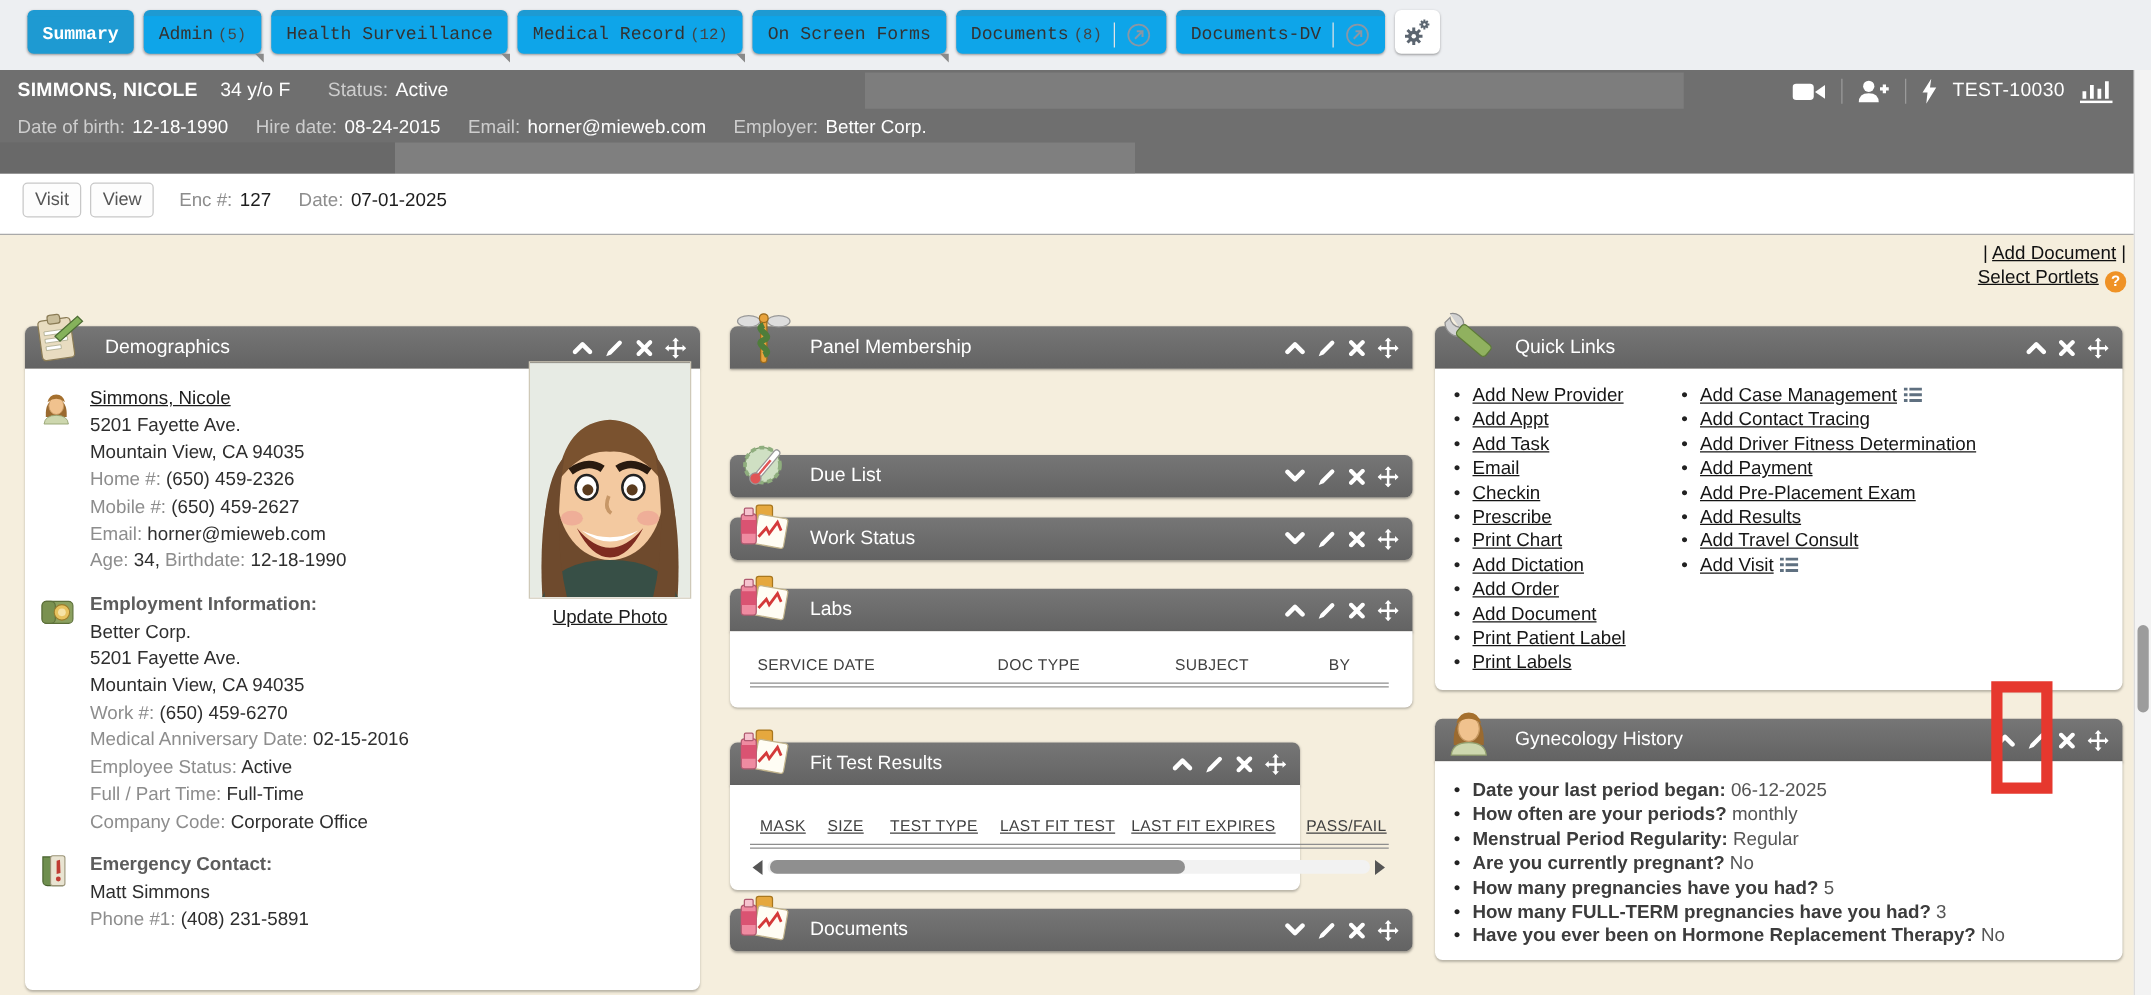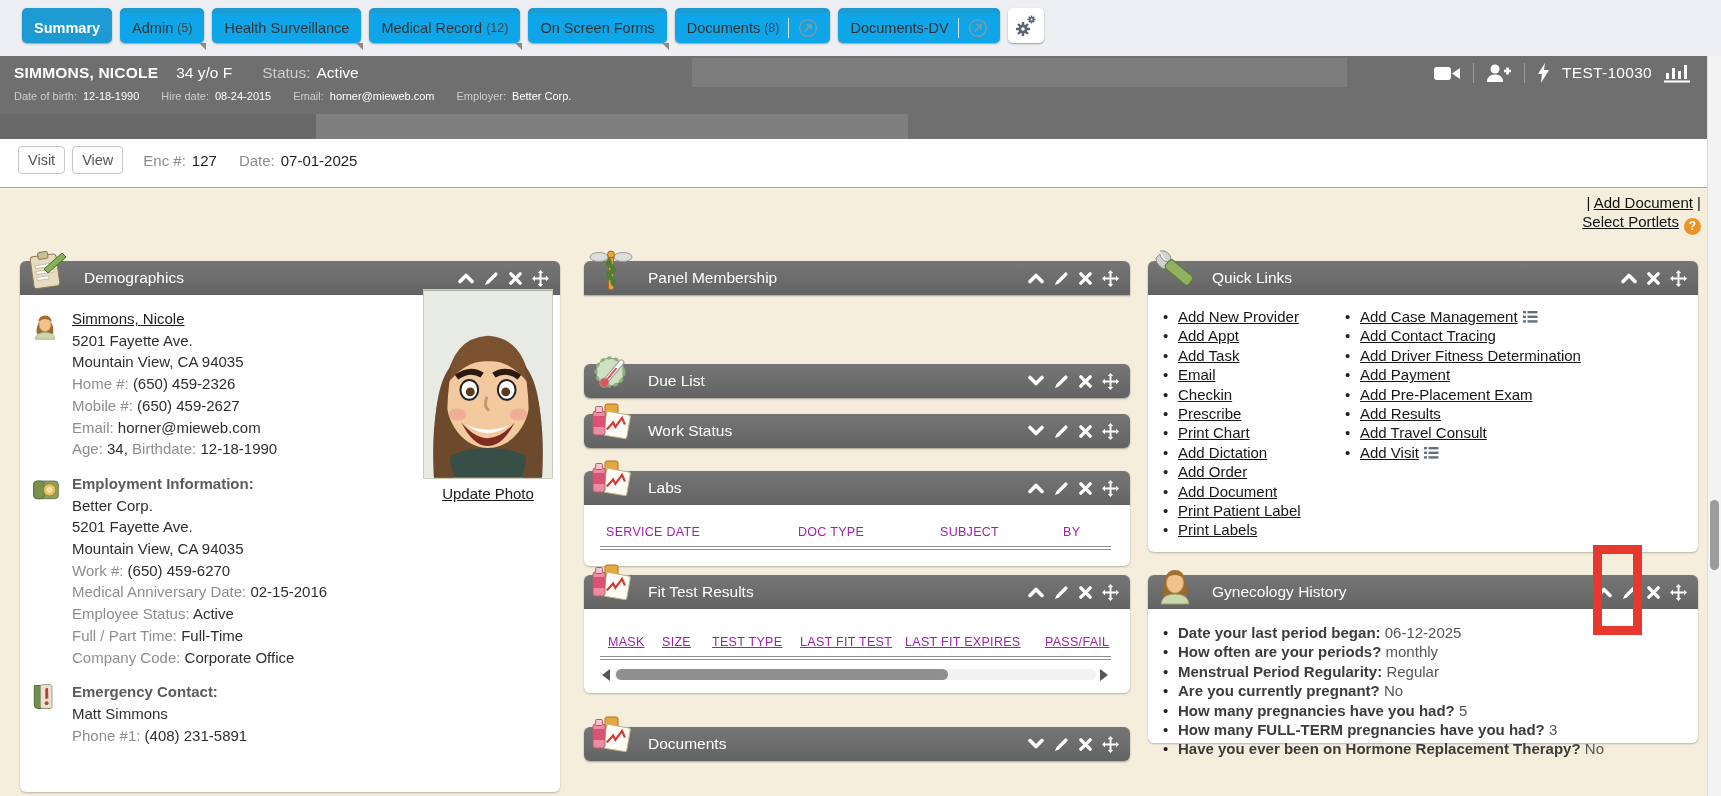--- a/index.html
+++ b/index.html
@@ -1,39 +1,39 @@
 <!DOCTYPE html>
 <html><head>
 <meta charset="utf-8">
 <style>
   * { margin:0; padding:0; box-sizing:border-box; }
   body { font-family:"Liberation Sans", sans-serif; background:#fff; }
   #screen { position:relative; width:1721px; height:796px; overflow:hidden; background:#fff; }
 
   
   .tabbar { position:absolute; left:0; top:0; width:1721px; height:56px; background:#edeff2; }
-  .tabs { position:absolute; left:22px; top:8px; display:flex; align-items:flex-start; }
+  .tabs { position:absolute; left:22px; top:8px; display:flex; align-items:flex-start;font-family:Liberation Mono, monospace; }
   .tab { position:relative; display:inline-flex; align-items:center; height:35px; background:#0ea5e9;
          border-top:5px solid #1e9ad2; border-radius:5px; padding:0 12px; margin-right:8px;
          font-size:14.5px; color:#333; box-shadow:0 1px 2px rgba(0,0,0,.35); cursor:pointer; white-space:nowrap; }
   .tab.active { background:#1e9ad2; color:#fff; font-weight:bold; }
   .tab-count { font-size:12.5px; margin-left:4px; color:#444; }
   .fold { position:absolute; right:-2px; bottom:-7px; width:0; height:0;
           border-top:7px solid #8a8a8a; border-left:7px solid transparent; }
   .ext-icon { display:inline-flex; margin-left:9px; padding-left:9px; border-left:1px solid #e0e3e6; }
   .gearbtn { width:36px; height:35px; margin-top:0; background:#fff; border-radius:5px;
              box-shadow:0 1px 2px rgba(0,0,0,.35); display:flex; align-items:center; justify-content:center; cursor:pointer; }
 
   
   .phead { position:absolute; left:0; top:56px; width:1721px; height:83px; background:#6f6f6f; color:#fff; }
   .phead-light1 { position:absolute; left:692px; top:2px; width:655px; height:29px; background:#7d7d7d; }
   .phead-strip-dark { position:absolute; left:0; top:58px; width:316px; height:25px; background:#696969; }
   .phead-strip-light { position:absolute; left:316px; top:58px; width:592px; height:25px; background:#7f7f7f; }
   .phead-row1 { position:absolute; left:14px; top:6px; font-size:15.5px; display:flex; align-items:center; height:22px; }
-  .phead-row2 { position:absolute; left:14px; top:34px; font-size:11px; display:flex; align-items:flex-start; height:20px; }
+  .phead-row2 { position:absolute; left:14px; top:34px; font-size:15px; display:flex; align-items:flex-end; height:20px; }
   .phead .glabel { color:#cdcdcd; }
   .phead .gval { color:#fff; }
   .pname { font-weight:bold; letter-spacing:.2px; }
   .ptools { position:absolute; right:30px; top:5px; display:flex; align-items:center; gap:12px; height:24px; }
   .ptool-sep { width:1px; height:20px; background:#9b9b9b; }
   .chart-id { font-size:15.5px; letter-spacing:.3px; }
 
   
   .encbar { position:absolute; left:0; top:139px; width:1721px; height:49px; background:#fff; border-bottom:1px solid #a9a9a9; }
   .btn { display:inline-block; background:#fdfdfd; border:1px solid #c8c8c8; border-radius:4px;
@@ -79,21 +79,21 @@
 
   
   .blist { list-style:none; }
   .blist li { position:relative; padding-left:16px; font-size:15px; line-height:19.4px; color:#222; }
   .blist li::before { content:"•"; position:absolute; left:1px; color:#222; }
   .qlink { color:#161616; text-decoration:underline; cursor:pointer; }
   .qa-q { font-weight:bold; color:#3c3c3c; }
   .qa-a { color:#555; }
 
   
-  .colhead { position:absolute; font-size:12.5px; color:#a21caf; letter-spacing:.3px; }
+  .colhead { position:absolute; font-size:12.5px; color:#404040; letter-spacing:.3px; }
   .colhead.u { text-decoration:underline; cursor:pointer; }
   .dblrule { position:absolute; height:4px; border-top:1px solid #8d8d8d; border-bottom:1px solid #8d8d8d; }
 
   
   .hscroll { position:absolute; left:18px; top:58px; width:506px; height:15px; }
   .harrow { position:absolute; top:2px; width:0; height:0; border-top:6px solid transparent; border-bottom:6px solid transparent; cursor:pointer; }
   .harrow.left { left:0; border-right:8px solid #555; }
   .harrow.right { right:0; border-left:8px solid #555; }
   .htrack { position:absolute; left:12px; right:12px; top:2px; height:11px; background:#f2f2f2; border-radius:6px; }
   .hthumb { position:absolute; left:14px; top:2px; width:332px; height:11px; background:#8f8f8f; border-radius:6px; cursor:pointer; }
@@ -518,21 +518,21 @@
       </div>
       <div class="p-body" style="height:61px;">
         <span class="colhead" style="left:22px; top:20px;">SERVICE DATE</span>
         <span class="colhead" style="left:214px; top:20px;">DOC TYPE</span>
         <span class="colhead" style="left:356px; top:20px;">SUBJECT</span>
         <span class="colhead" style="left:479px; top:20px;">BY</span>
         <div class="dblrule" style="left:16px; width:511px; top:41px;"></div>
       </div>
     </div>
 
-    <div class="portlet" style="left:584px; top:387px; width:546px;">
+    <div class="portlet" style="left:584px; top:406px; width:456px;">
       <div class="p-head open">
         <svg class="corner-icon" viewBox="0 0 46 46">
           <rect x="17" y="3" width="13" height="20" rx="2" fill="#e5a83e" stroke="#a8771f"></rect>
           <g transform="rotate(10 28 28)">
               <rect x="16" y="12" width="24" height="24" rx="2" fill="#fffdf4" stroke="#c2b48c"></rect>
               <path d="M19 30 l5-8 3 4 5-10 4 6" fill="none" stroke="#d43a3a" stroke-width="2.2"></path>
             </g>
           <rect x="5" y="10" width="12" height="24" rx="2.5" fill="#ef8ba1" stroke="#b05a70"></rect>
             <rect x="5" y="15" width="12" height="11" fill="#da5372"></rect>
             <rect x="7.5" y="5.5" width="7" height="6" rx="1" fill="#f6c3cf" stroke="#b05a70"></rect>
@@ -712,21 +712,21 @@
                 <path d="M2 2 L12 12 M12 2 L2 12" stroke="#fff" stroke-width="3.6" stroke-linecap="round"></path>
               </svg>
             </span>
           <span class="pc">
               <svg width="17" height="17" viewBox="0 0 17 17">
                 <path d="M8.5 0 L11.2 3 H9.5 V7.5 H14 V5.8 L17 8.5 L14 11.2 V9.5 H9.5 V14 H11.2 L8.5 17 L5.8 14 H7.5 V9.5 H3 V11.2 L0 8.5 L3 5.8 V7.5 H7.5 V3 H5.8 Z" fill="#fff"></path>
               </svg>
             </span>
         </div>
       </div>
-      <div class="p-body" style="height:134px;">
+      <div class="p-body" style="height:159px;">
         <ul class="blist" style="position:absolute; left:14px; top:14px;">
           <li><span class="qa-q">Date your last period began:</span> <span class="qa-a">06-12-2025</span></li>
           <li><span class="qa-q">How often are your periods?</span> <span class="qa-a">monthly</span></li>
           <li><span class="qa-q">Menstrual Period Regularity:</span> <span class="qa-a">Regular</span></li>
           <li><span class="qa-q">Are you currently pregnant?</span> <span class="qa-a">No</span></li>
           <li><span class="qa-q">How many pregnancies have you had?</span> <span class="qa-a">5</span></li>
           <li><span class="qa-q">How many FULL-TERM pregnancies have you had?</span> <span class="qa-a">3</span></li>
           <li><span class="qa-q">Have you ever been on Hormone Replacement Therapy?</span> <span class="qa-a">No</span></li>
         </ul>
       </div>

